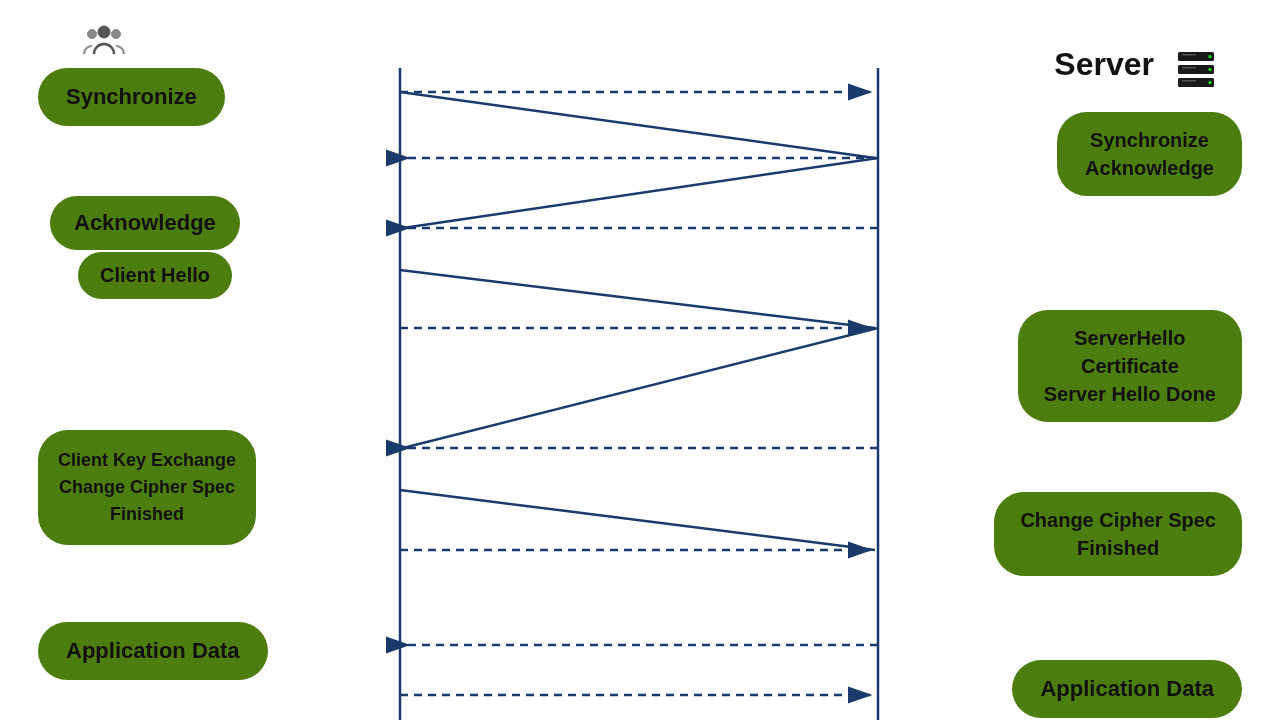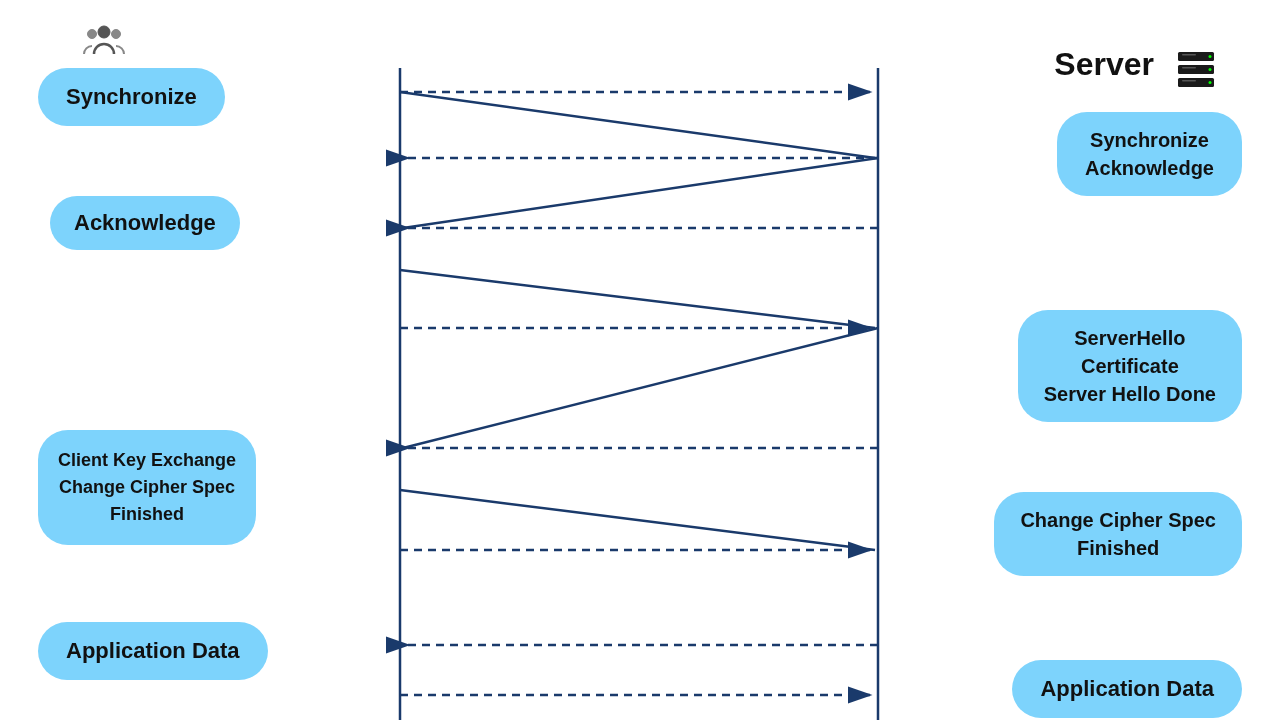--- a/index.html
+++ b/index.html
@@ -58,21 +58,21 @@
     
     .server-icon {
       width: 48px;
       height: 48px;
     }
 
     
     .label-bubble {
       position: absolute;
       border-radius: 30px;
-      background: #7dd3fc;
+      background: #4d7c0f;
       padding: 10px 22px;
       text-align: center;
       font-weight: 800;
       font-size: 18px;
       color: #111;
       line-height: 1.35;
     }
 
     
     .arrows-svg {
@@ -168,20 +168,23 @@
   </svg>
 
   <div class="label-bubble" style="top: 68px; left: 38px; font-size: 22px; padding: 14px 28px;">
     <span>Synchronize</span>
   </div>
 
   <div class="label-bubble" style="top: 196px; left: 50px; font-size: 22px; padding: 12px 24px;">
     <span>Acknowledge</span>
   </div>
 
+  <div class="label-bubble" style="top: 252px; left: 78px; font-size: 20px; padding: 10px 22px;">
+    <span>Client Hello</span>
+  </div>
 
   <div class="label-bubble" style="top: 430px; left: 38px; font-size: 18px; padding: 17px 20px; line-height: 1.5;">
     <span>Client Key Exchange<br>Change Cipher Spec<br>Finished</span>
   </div>
 
   <div class="label-bubble" style="top: 622px; left: 38px; font-size: 22px; padding: 14px 28px;">
     <span>Application Data</span>
   </div>
 
   <div class="label-bubble" style="top: 112px; right: 38px; font-size: 20px; padding: 14px 28px; line-height: 1.4;">

